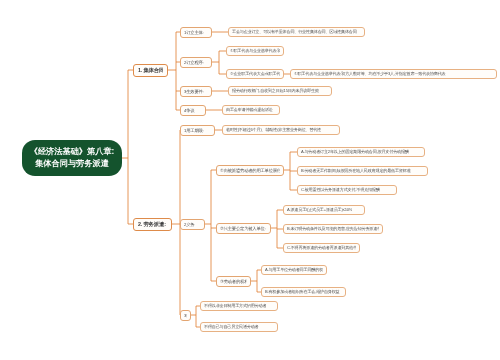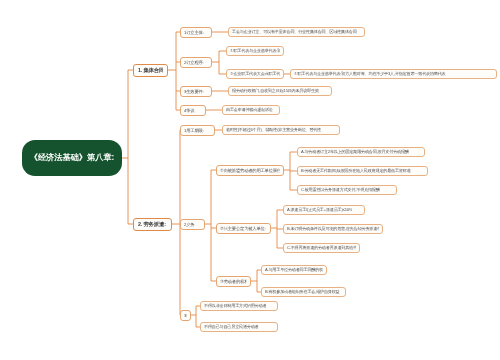--- a/index.html
+++ b/index.html
@@ -122,20 +122,21 @@
 
       <path d="M191,315 H196"></path>
       <path d="M196,306 V327"></path>
       <path d="M196,306 H200"></path>
       <path d="M196,327 H200"></path>
     </g>
   </svg>
 
   <div class="node root" style="left:22px;top:140px;width:100px;height:36px;">
     <span>《经济法基础》第八章:</span>
+    <span>集体合同与劳务派遣</span>
   </div>
 
   <div class="node lvl1" style="left:133px;top:63.5px;width:35px;">
     <span>1. 集体合同:</span>
   </div>
   <div class="node lvl1" style="left:133px;top:217.5px;width:39px;">
     <span>2. 劳务派遣:</span>
   </div>
 
   <div class="node lvl2" style="left:180px;top:26.5px;width:32px;">

